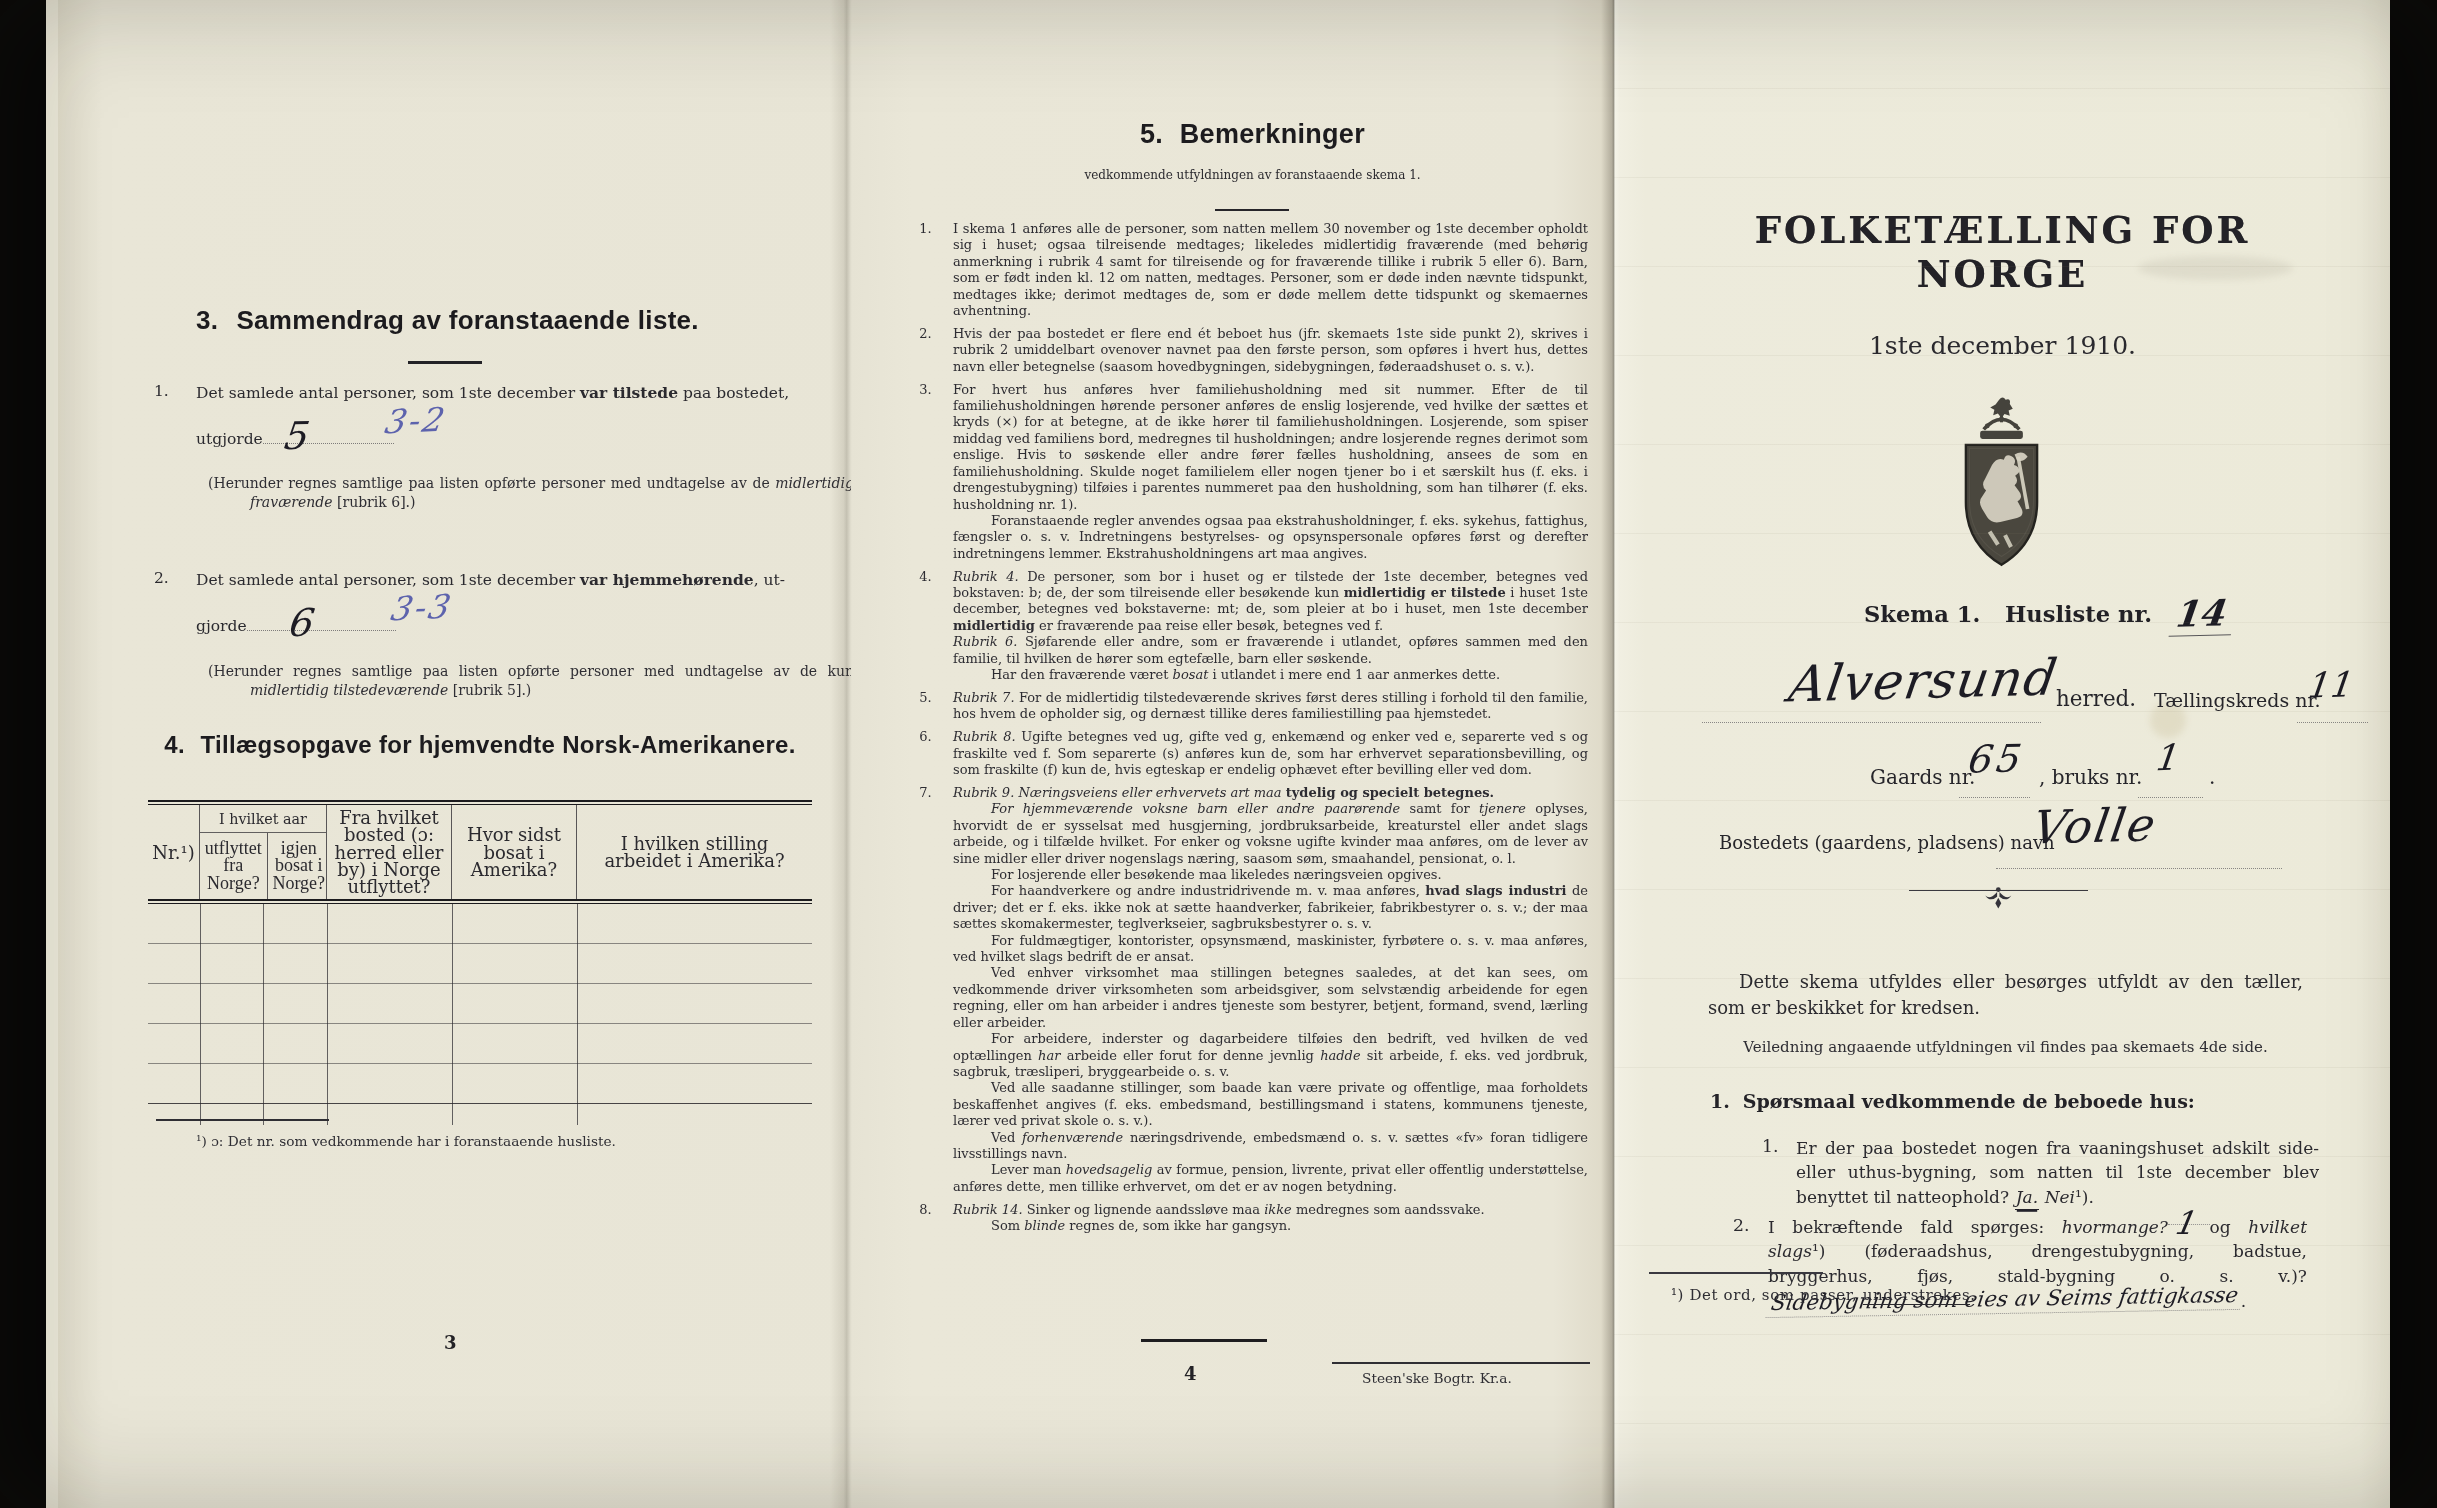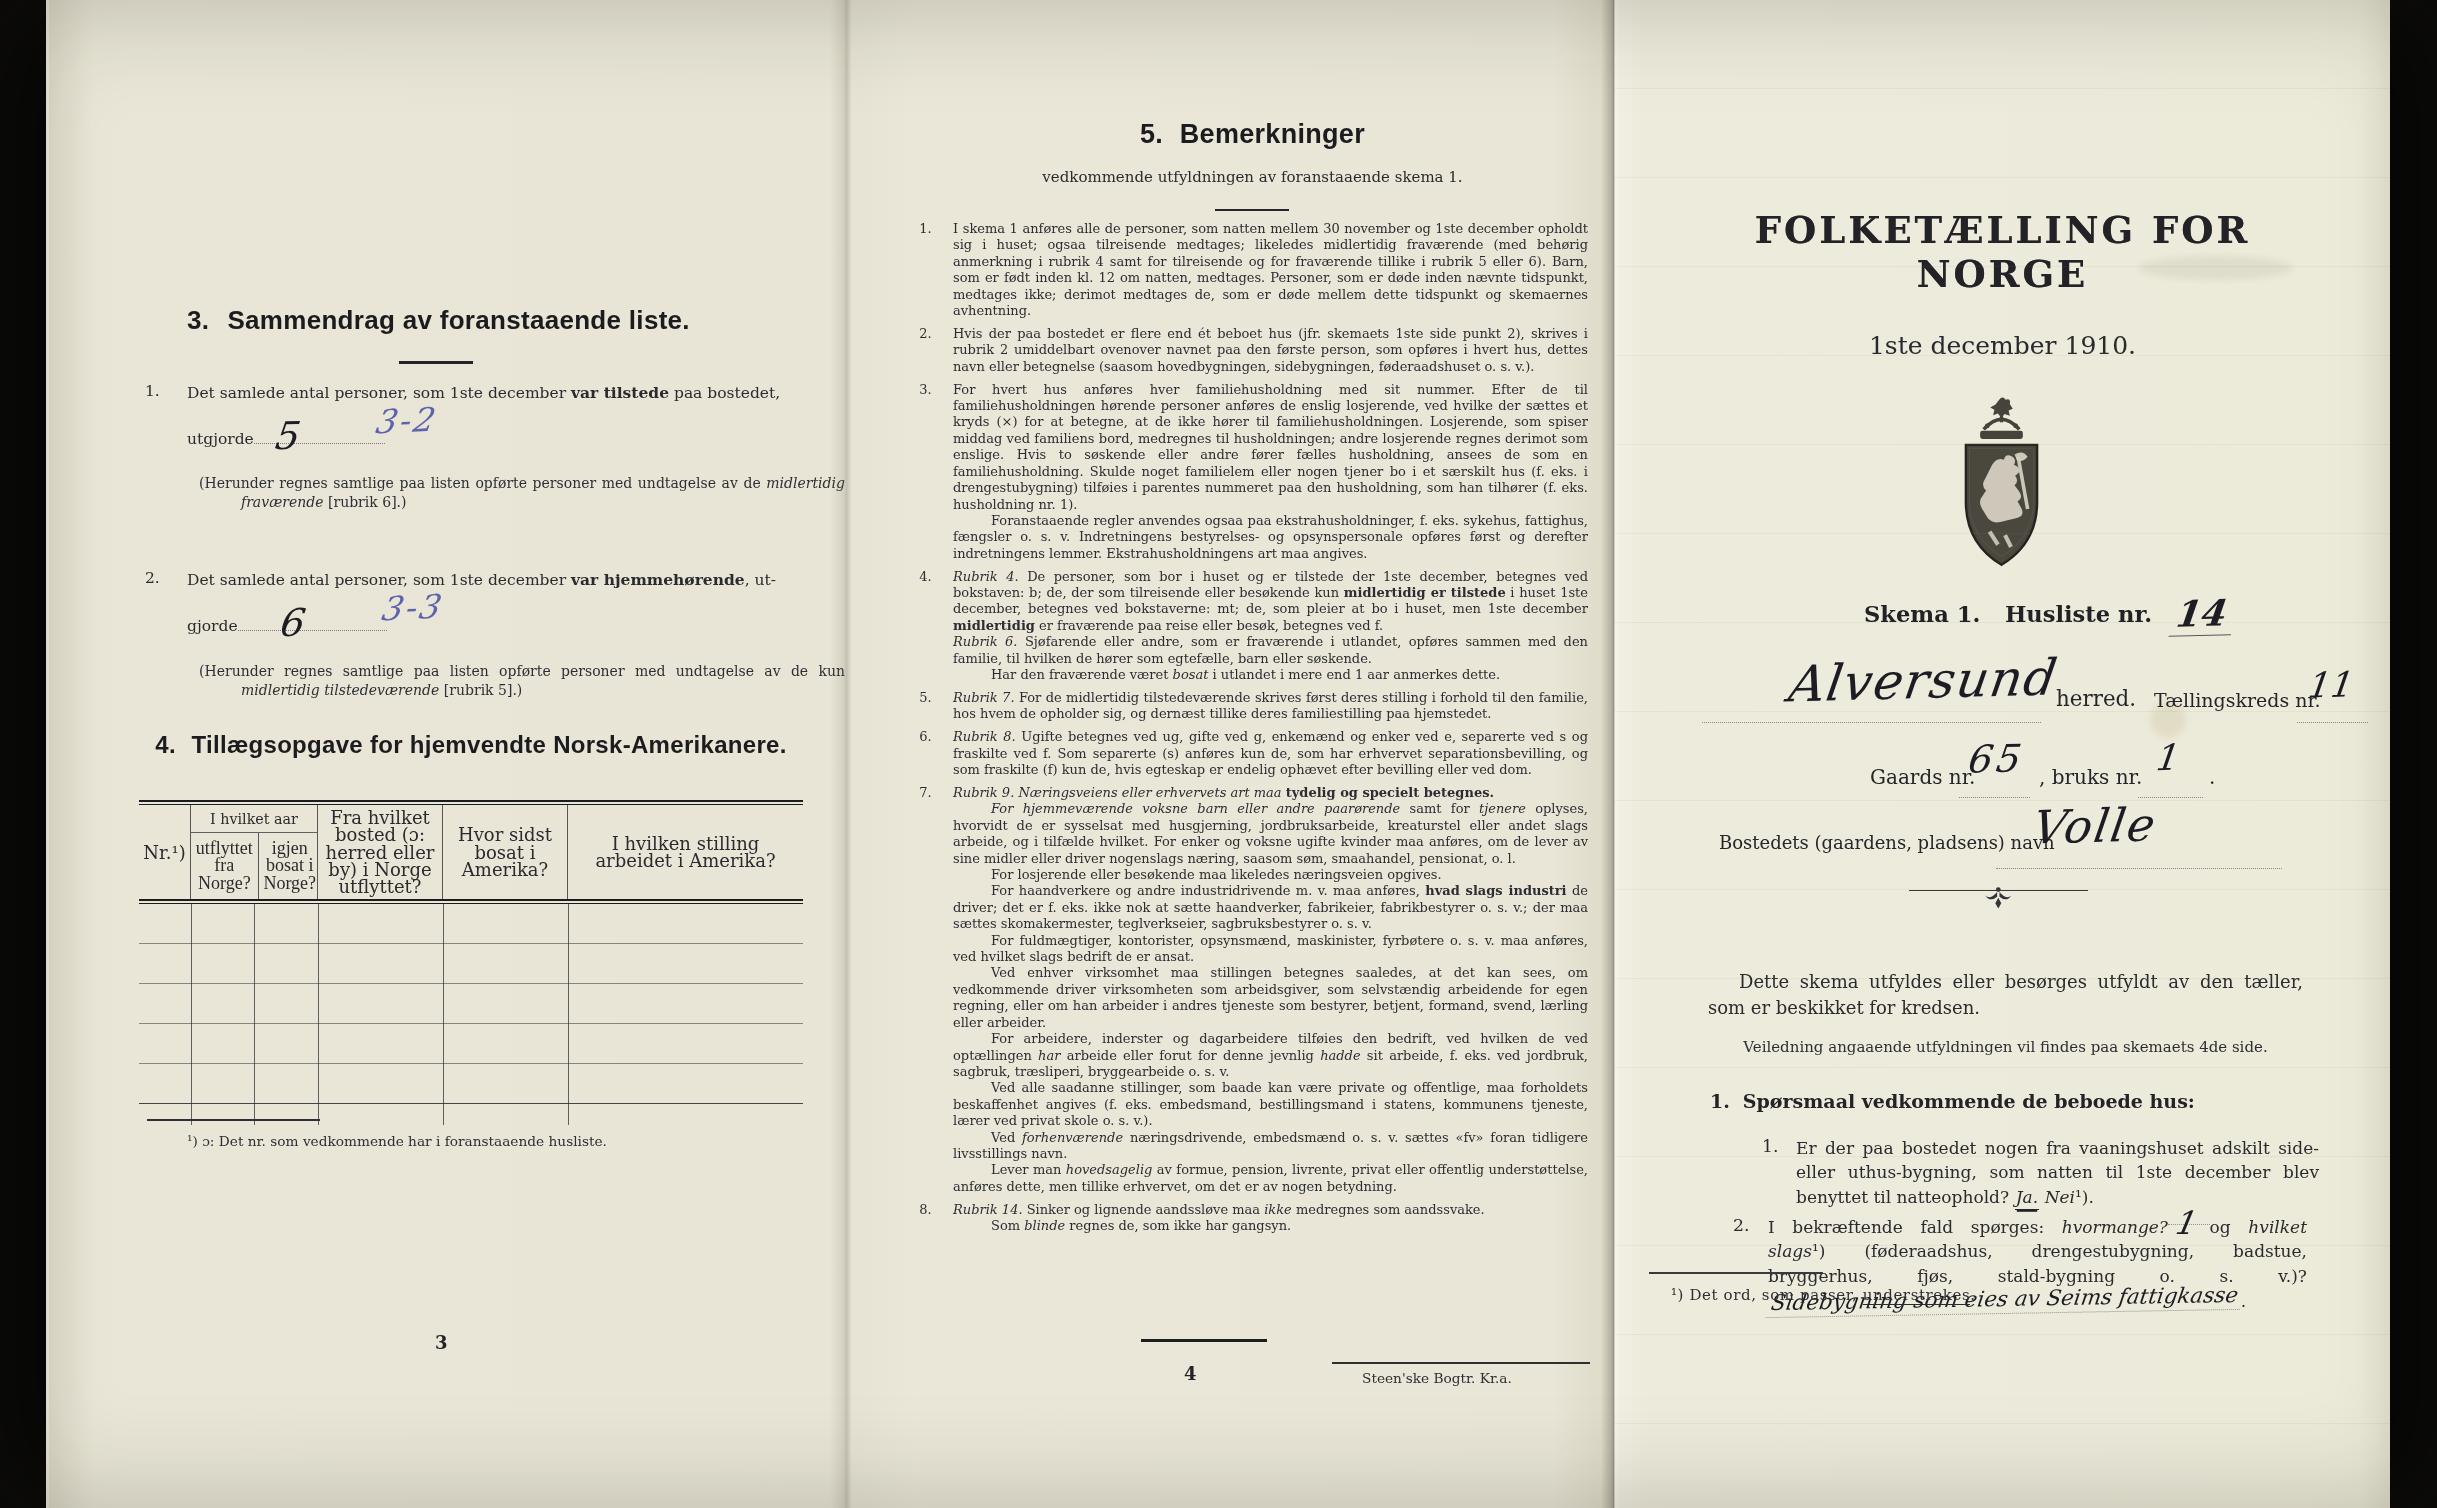--- a/index.html
+++ b/index.html
@@ -1,21 +1,21 @@
 <!DOCTYPE html>
 <html style="font-size:9.5px"><head>
 <meta charset="utf-8">
 <style>
   html,body{margin:0;padding:0;}
   body{width:2438px;height:1508px;background:#060606;position:relative;overflow:hidden;
        font-family:"DejaVu Serif", serif;color:#2b2a2f;}
   .stage{position:absolute;inset:0;}
   .paper{position:absolute;left:46px;top:0;width:2344px;height:1508px;background:#e9e6d7;}
   .page{position:absolute;top:0;height:1508px;}
-  .page-left{left:3px;width:895px;background:linear-gradient(90deg,#ddd9c8,#e9e6d7 5%,#e8e5d6 97%,#e2dfce);}
+  .page-left{left:12px;width:895px;background:linear-gradient(90deg,#ddd9c8,#e9e6d7 5%,#e8e5d6 97%,#e2dfce);}
   .page-mid{left:805px;width:763px;background:linear-gradient(90deg,#e6e3d4,#eae7d8 8%,#e9e6d7 92%,#ddd8c6);}
   .page-right{left:1568px;width:776px;background:linear-gradient(90deg,#f2f0e3,#edebdc 4%,#ecead9 96%,#e4e1d0);}
   .page-right:after{content:"";position:absolute;inset:0;pointer-events:none;
      background:repeating-linear-gradient(180deg,transparent 0 88px,rgba(140,133,110,.09) 88px 89px);}
   .fold1{position:absolute;left:830px;top:0;width:32px;height:1508px;pointer-events:none;
      background:linear-gradient(90deg,transparent,rgba(95,88,70,.14) 42%,rgba(70,64,50,.22) 52%,transparent 68%);}
   .fold2{position:absolute;left:1601px;top:0;width:24px;height:1508px;pointer-events:none;
      background:linear-gradient(90deg,transparent,rgba(80,74,60,.30) 45%,rgba(40,37,30,.38) 52%,rgba(255,255,248,.25) 60%,transparent 78%);}
   .vignette{position:absolute;inset:0;pointer-events:none;box-shadow:inset 0 0 107px rgba(35,30,20,.25);}
   .abs{position:absolute;}
@@ -69,21 +69,21 @@
   .t-row{height:39px;border-bottom:0.9px solid rgba(40,38,42,.5);}
   .t-row:last-child{border-bottom:1.2px solid rgba(30,28,32,.8);}
   .t-vline{position:absolute;top:0;width:1.2px;height:221px;background:rgba(40,38,44,.7);}
   .fn-rule{top:1119px;left:98px;width:173px;height:1.5px;background:#2f2e33;}
   .l-footnote{top:1133px;left:138px;font-size:13.7px;color:#2f2e34;}
   .page-num{font-size:18px;font-weight:700;color:#232226;}
 
   
   .m-head{top:119px;left:104px;width:595px;font-size:27px;}
   .m-head .hnum{margin-right:16.7px;}
-  .m-sub{top:168px;left:104px;width:595px;font-size:15px;color:#2b2a2f;}
+  .m-sub{top:168px;left:104px;width:595px;font-size:12px;color:#2b2a2f;}
   .m-rule{top:209px;left:364px;width:74px;height:2.4px;background:#26252a;}
   .mid-items{top:221px;left:67px;width:670px;font-size:13px;line-height:16.4px;color:#2d2c32;}
   .mi{position:relative;padding-left:35px;margin-bottom:6.5px;}
   .mi-num{position:absolute;left:1.2px;top:0;}
   .mi p{margin:0;text-align:justify;}
   .mi p.ind{text-indent:38px;}
   .mid-mark{top:1339px;left:290px;width:126px;height:3px;background:#1e1d20;}
   .m-page4{top:1363px;left:333px;}
   .printer-rule{top:1362px;left:481px;width:258px;height:1.5px;background:#2f2e33;}
   .printer{top:1370px;left:511px;font-size:13.7px;color:#2f2e34;}

